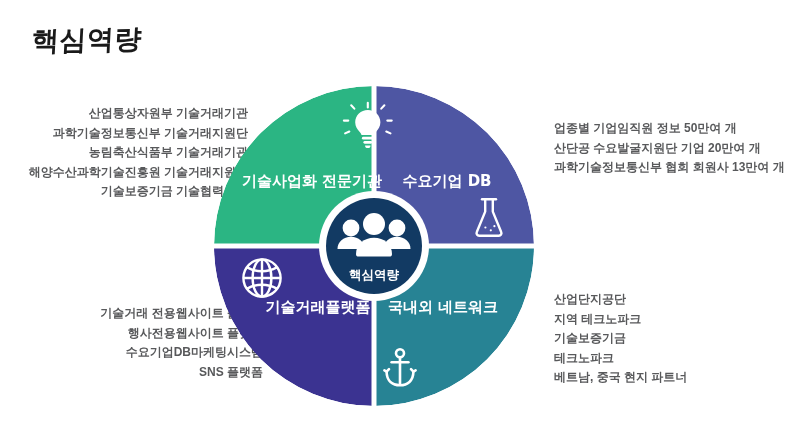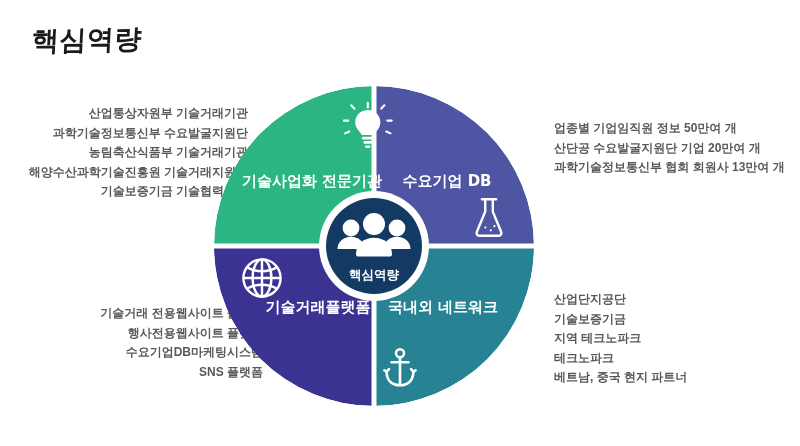--- a/index.html
+++ b/index.html
@@ -68,40 +68,40 @@
     fill: #ffffff;
   }
 </style>
 </head>
 <body style="background: rgb(255, 255, 255);">
 
 <div id="page-title">핵심역량</div>
 
 <div class="side-block left" id="text-top-left">
     <div>산업통상자원부 기술거래기관</div>
-    <div>과학기술정보통신부 수요발굴지원단</div>
+    <div>과학기술정보통신부 기술거래지원단</div>
     <div>농림축산식품부 기술거래기관</div>
     <div>해양수산과학기술진흥원 기술거래지원단</div>
     <div>기술보증기금 기술협력센터</div>
   </div>
 <div class="side-block right" id="text-top-right">
     <div>업종별 기업임직원 정보 50만여 개</div>
     <div>산단공 수요발굴지원단 기업 20만여 개</div>
     <div>과학기술정보통신부 협회 회원사 13만여 개</div>
   </div>
 <div class="side-block left" id="text-bottom-left">
     <div>기술거래 전용웹사이트 플랫폼</div>
     <div>행사전용웹사이트 플랫폼</div>
     <div>수요기업DB마케팅시스템</div>
     <div>SNS 플랫폼</div>
   </div>
 <div class="side-block right" id="text-bottom-right">
     <div>산업단지공단</div>
+    <div>지역 테크노파크</div>
     <div>기술보증기금</div>
-    <div>지역 테크노파크</div>
     <div>테크노파크</div>
     <div>베트남, 중국 현지 파트너</div>
   </div>
 
 <div id="diagram">
   <svg width="320" height="320" viewBox="0 0 320 320" xmlns="http://www.w3.org/2000/svg">
     <defs>
 
       <clipPath id="outer-circle-clip">
         <circle cx="160" cy="160" r="160"></circle>

